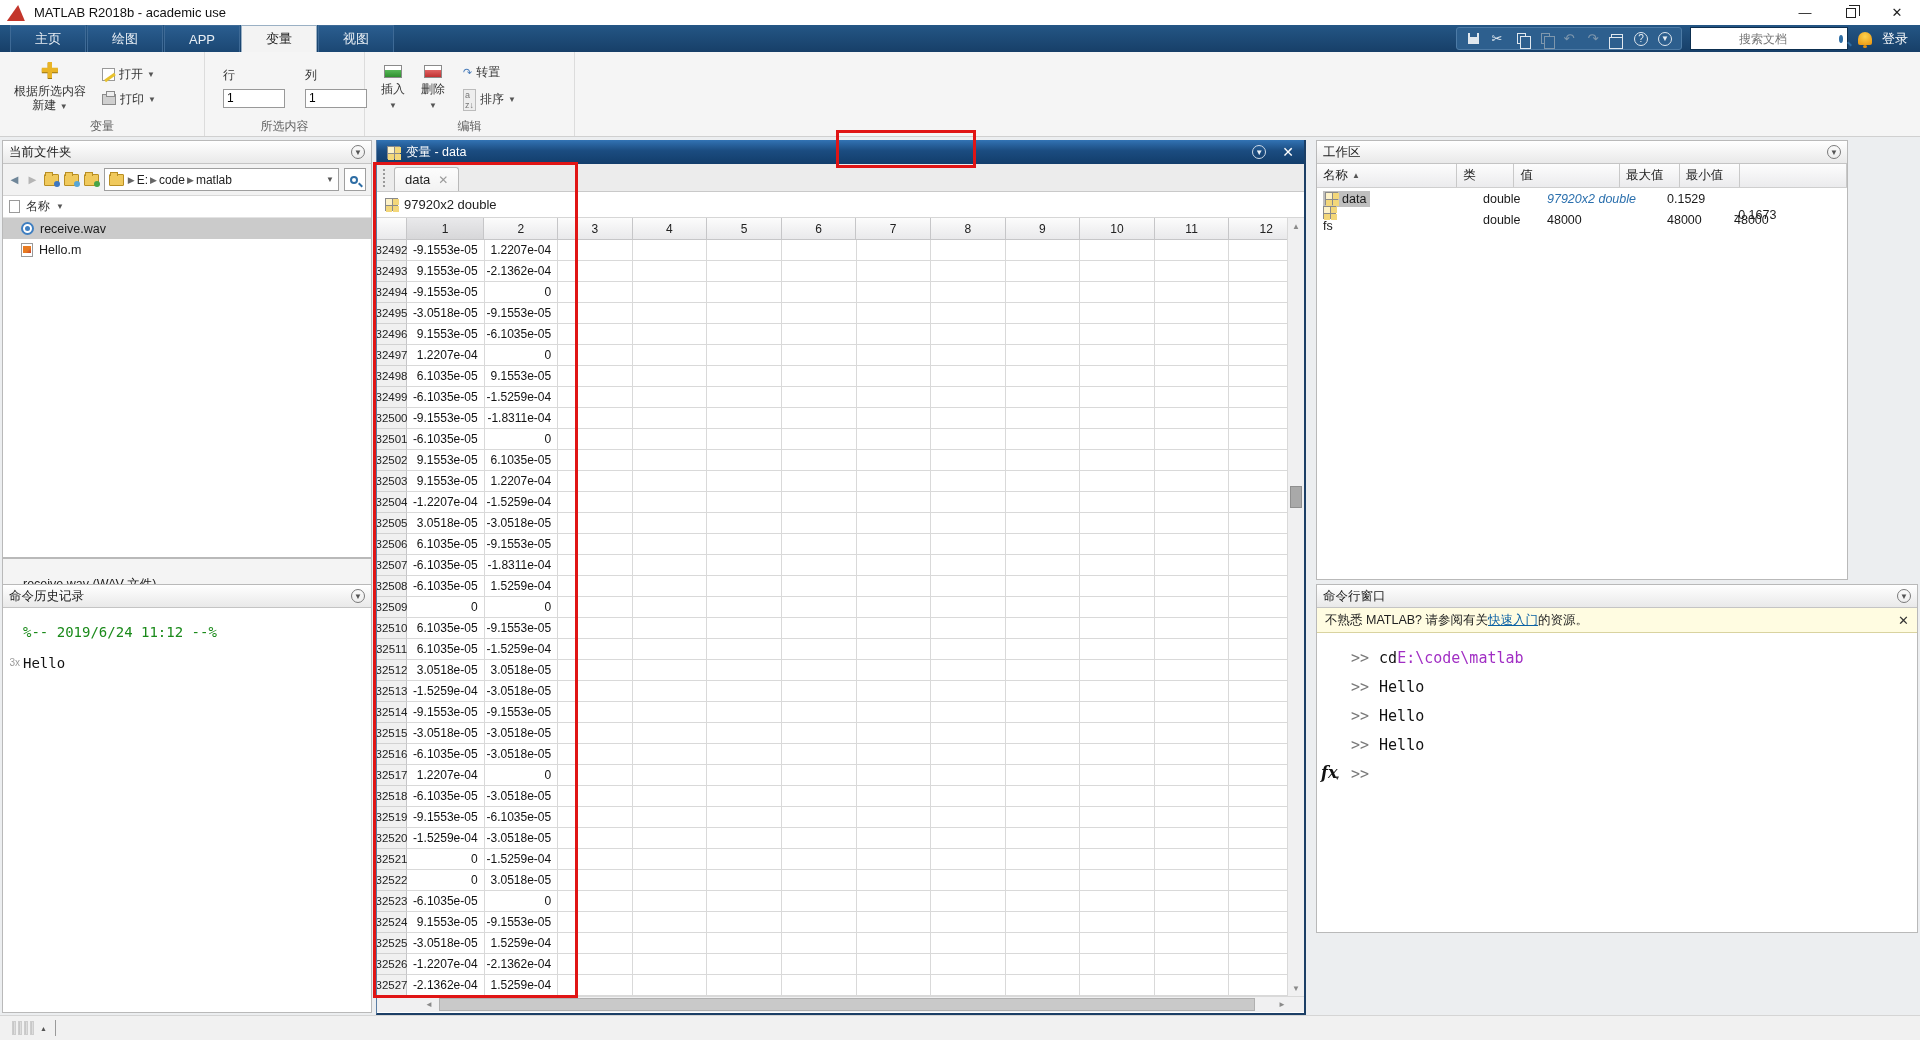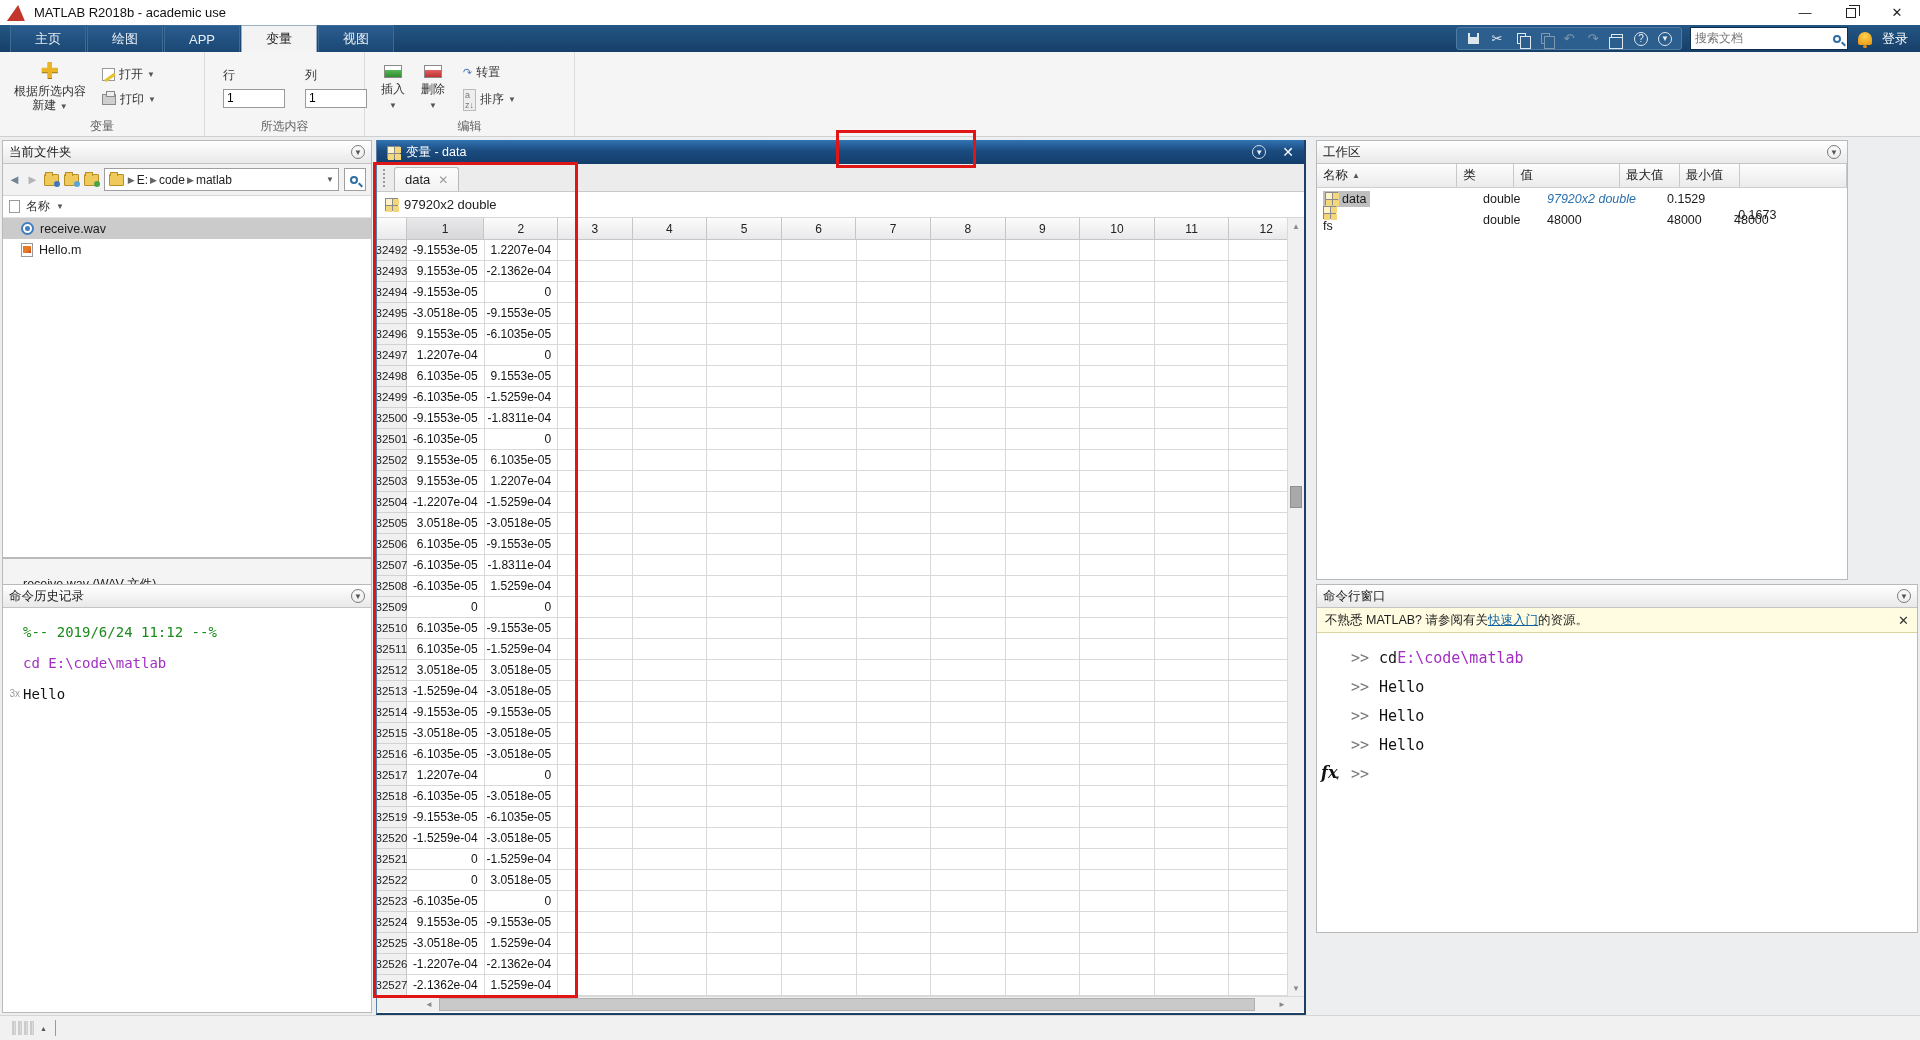--- a/index.html
+++ b/index.html
@@ -29,21 +29,21 @@
   .disk::before { content:""; position:absolute; left:2px; top:0; width:7px; height:4px; background:#2d5f8e; }
   .copy-glyph { width:9px; height:11px; border:1px solid #dfe7ee; position:relative; }
   .copy-glyph::before { content:""; position:absolute; left:2px; top:2px; width:9px; height:11px; border:1px solid #dfe7ee; background:#2d5f8e; }
   .paste-glyph { width:9px; height:11px; border:1px solid #7e97ad; position:relative; }
   .paste-glyph::before { content:""; position:absolute; left:2px; top:2px; width:9px; height:11px; border:1px solid #7e97ad; background:#2d5f8e; }
   .layout-glyph { width:12px; height:10px; border:1px solid #dfe7ee; position:relative; }
   .layout-glyph::before { content:""; position:absolute; left:-3px; top:2px; width:12px; height:10px; border:1px solid #dfe7ee; background:#2d5f8e; }
   .help-circ { width:14px; height:14px; border:1px solid #dfe7ee; border-radius:50%; font-size:10px; display:flex; align-items:center; justify-content:center; }
   .chev-circ { width:14px; height:14px; border:1px solid #dfe7ee; border-radius:50%; font-size:8px; display:flex; align-items:center; justify-content:center; }
   #searchbox { width:158px; height:23px; background:#fff; border:1px solid #0d2f50; display:flex; align-items:center; padding:0 4px; }
-  #searchbox input { border:none; outline:none; flex:1; font-size:12px; color:#4d7c0f; font-family:Liberation Serif, serif; width:100px; }
+  #searchbox input { border:none; outline:none; flex:1; font-size:12px; color:#4d7c0f; font-family:Liberation Sans, sans-serif; width:100px;margin-left:44px; }
   .mag { width:8px; height:8px; border:2px solid #2e6da4; border-radius:50%; position:relative; margin-right:2px; }
   .mag::after { content:""; position:absolute; left:6px; top:6px; width:5px; height:2px; background:#2e6da4; transform:rotate(45deg); }
   .bell { width:14px; height:13px; background:radial-gradient(circle at 50% 35%,#ffd24d,#e8920c); border-radius:7px 7px 2px 2px; margin:0 10px; position:relative; }
   .bell::after { content:""; position:absolute; left:5px; bottom:-3px; width:4px; height:3px; background:#e8920c; border-radius:50%; }
   #signin { color:#fff; font-size:13px; margin-right:6px; }
 
   
   #ribbon { left:0; top:52px; width:1920px; height:85px; background:#f5f5f5; border-bottom:1px solid #d0d0d0; display:flex; }
   .rgroup { height:84px; display:flex; flex-direction:column; border-right:1px solid #dcdcdc; }
   .rgroup-content { flex:1; display:flex; align-items:center; padding:4px 8px 0 8px; }
@@ -362,24 +362,20 @@
       <span>命令历史记录</span>
       <span class="sp"></span>
       <span class="circ-chev">▼</span>
     </div>
     <div id="history-body">
         <div class="h-line">
           <span class="h-count"></span>
           <span class="h-text timestamp">%-- 2019/6/24 11:12 --%</span>
         </div>
         <div class="h-line">
-          <span class="h-count"></span>
-          <span class="h-text pathcmd">cd E:\code\matlab</span>
-        </div>
-        <div class="h-line">
           <span class="h-count">3x</span>
           <span class="h-text cmd">Hello</span>
         </div>
       </div>
   </div>
 
   <div id="center" class="abs">
     <div id="center-strip">
       <div id="strip-var">
         <span class="varicon">

